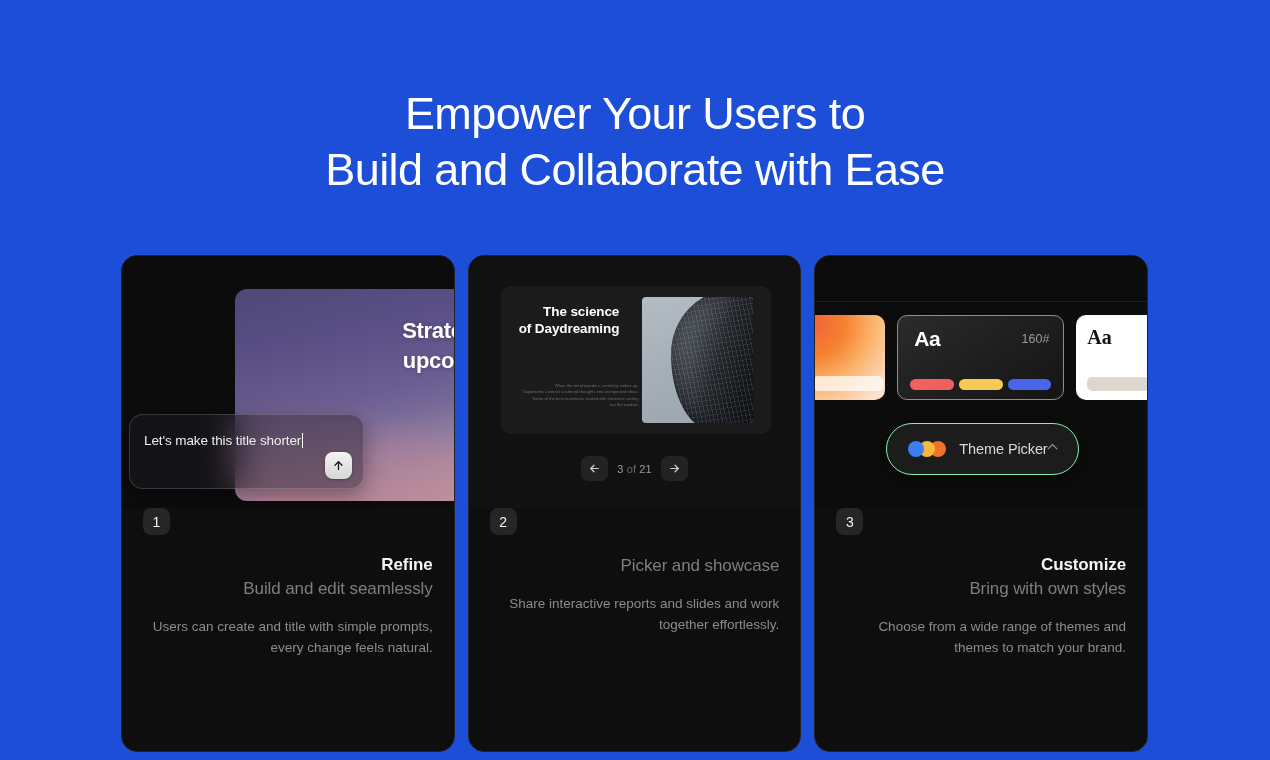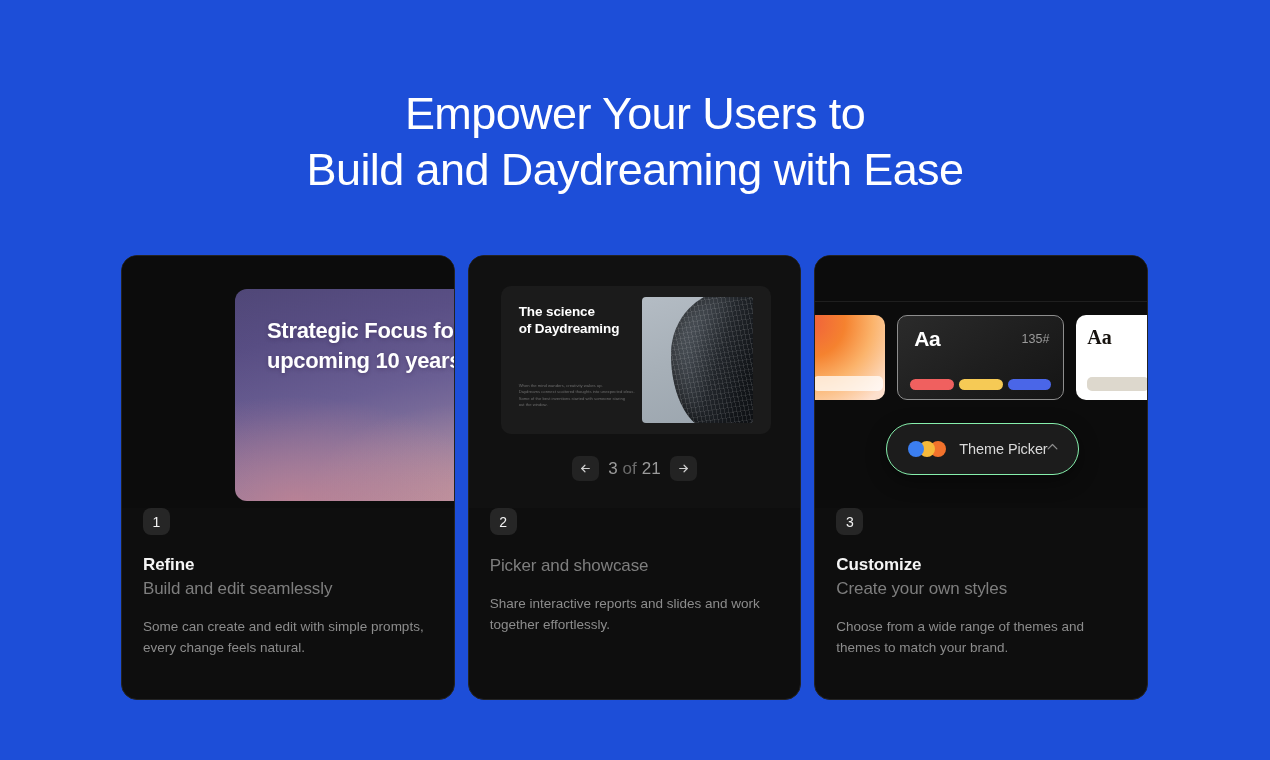--- a/index.html
+++ b/index.html
@@ -45,27 +45,28 @@
     left: 121px;
     width: 1027px;
     height: 423px;
     display: flex;
     gap: 13px;
   }
 
   .card {
     position: relative;
     width: 334px;
-    height: 445px;
+    height: 497px;
     border-radius: 16px;
     background: #0e0e0e;
     border: 1px solid #232323;
     overflow: hidden;
     display: flex;
     flex-direction: column;
+    text-align: right;
   }
 
   .card-visual {
     position: relative;
     width: 100%;
     height: 252px;
     overflow: hidden;
   }
 
   .card-footer {
@@ -292,21 +293,21 @@
     height: 25px;
     border-radius: 7px;
     background: #232323;
     display: flex;
     align-items: center;
     justify-content: center;
     color: #cfcfcf;
   }
   .pager-label {
     color: #9a9a9a;
-    font-size: 17px;
+    font-size: 11px;
     letter-spacing: 0.1px;
   }
   .pager-label .dim { color: #6a6a6a; }
 
   
   .c3-visual { background: #0c0c0c; }
 
   .c3-divider {
     position: absolute;
     left: 0;
@@ -451,41 +452,50 @@
     color: #8b8b8b;
   }
 </style>
 </head>
 <body>
 
 <div class="page">
 
   <h1 class="heading">
     <span class="heading-line">Empower Your Users to</span>
-    <span class="heading-line">Build and Daydreaming with Ease</span>
+    <span class="heading-line">Build and Collaborate with Ease</span>
   </h1>
 
   <div class="cards">
 
     <div class="card">
       <div class="card-visual c1-visual">
 
         <div class="slide1">
           <div class="slide1-title">Strategic Focus for
 upcoming 10 years</div>
         </div>
 
+        <div class="prompt-box">
+          <div class="prompt-text"><span>Let's make this title shorter</span><span class="prompt-caret"></span></div>
+          <div class="send-btn">
+            <svg width="13" height="13" viewBox="0 0 24 24" fill="none" stroke="#1a1a1a" stroke-width="2.4" stroke-linecap="round" stroke-linejoin="round">
+              <line x1="12" y1="19.5" x2="12" y2="5"></line>
+              <polyline points="5.5,11.5 12,5 18.5,11.5"></polyline>
+            </svg>
+          </div>
+        </div>
 
       </div>
 
       <div class="card-footer">
         <div class="step-badge">1</div>
         <div class="card-title">Refine</div>
         <div class="card-subtitle">Build and edit seamlessly</div>
-        <div class="card-desc">Some can create and edit with simple prompts, every change feels natural.</div>
+        <div class="card-desc">Users can create and title with simple prompts, every change feels natural.</div>
       </div>
     </div>
 
     <div class="card">
       <div class="card-visual c2-visual">
 
         <div class="slide2">
           <div class="slide2-title">The science
 of Daydreaming</div>
           <div class="slide2-body">When the mind wanders, creativity wakes up.
@@ -529,21 +539,21 @@
 
         <div class="theme-strip">
 
           <div class="theme-card tc-orange">
 
             <div class="bar"></div>
           </div>
 
           <div class="theme-card tc-dark">
             <div class="aa">Aa</div>
-            <div class="num">135#</div>
+            <div class="num">160#</div>
             <div class="swatches">
               <span class="sw" style="background:#f0605f"></span>
               <span class="sw" style="background:#f6ca55"></span>
               <span class="sw" style="background:#4a66e8"></span>
             </div>
           </div>
 
           <div class="theme-card tc-white">
             <div class="aa">Aa</div>
             <div class="bar"></div>
@@ -564,19 +574,19 @@
               <polyline points="5,15 12,8 19,15"></polyline>
             </svg>
           </span>
         </div>
 
       </div>
 
       <div class="card-footer">
         <div class="step-badge">3</div>
         <div class="card-title">Customize</div>
-        <div class="card-subtitle">Create your own styles</div>
+        <div class="card-subtitle">Bring with own styles</div>
         <div class="card-desc">Choose from a wide range of themes and themes to match your brand.</div>
       </div>
     </div>
 
   </div>
 </div>
 
 </body></html>

